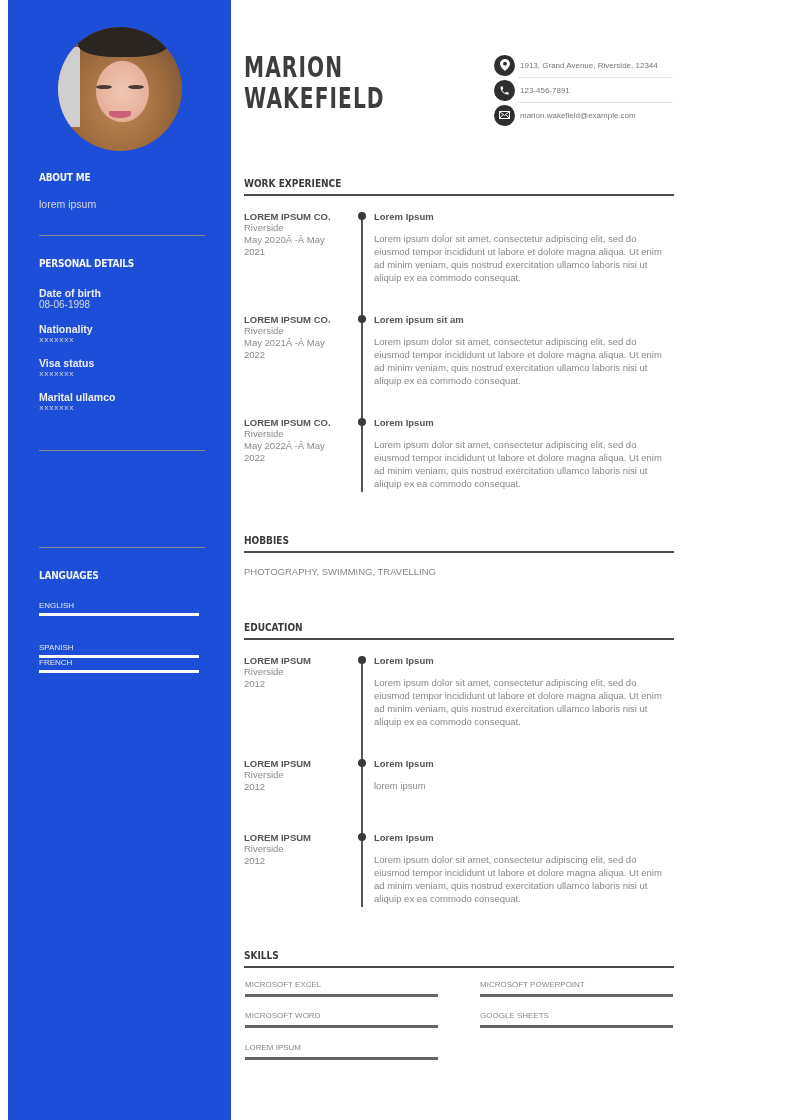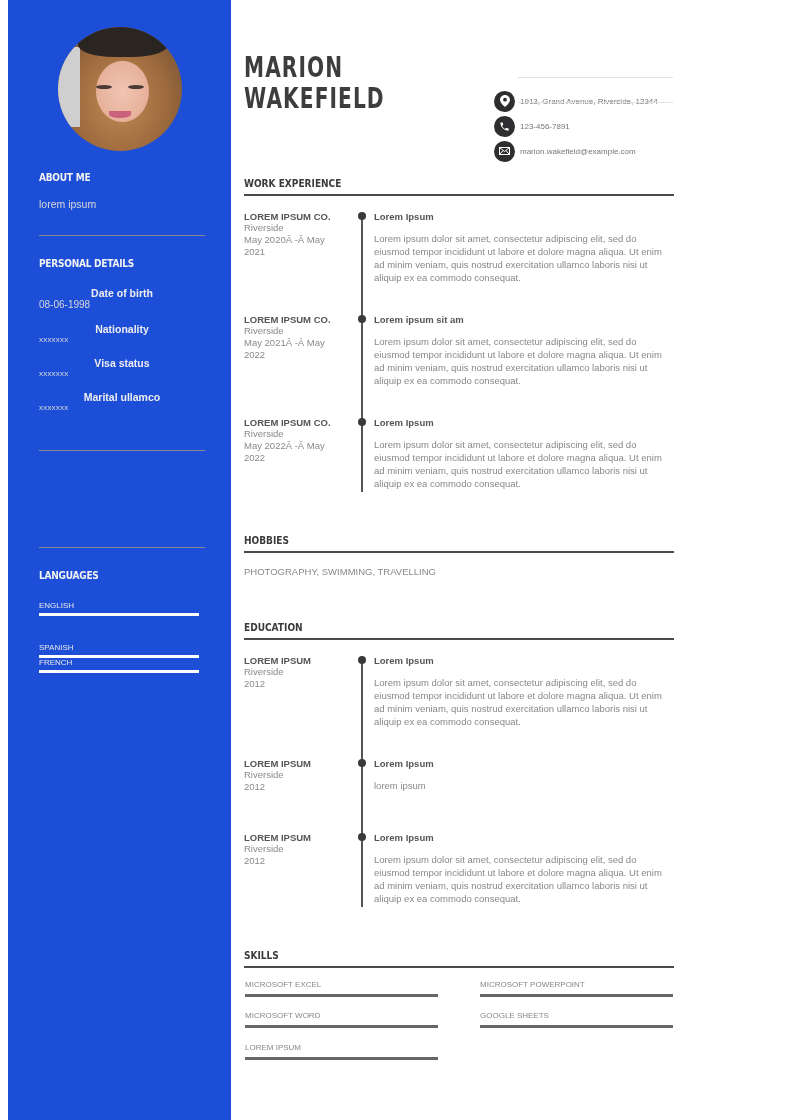--- a/index.html
+++ b/index.html
@@ -14,29 +14,29 @@
   .photo .hair-top { position: absolute; left: 20px; top: 0; width: 90px; height: 30px; background: #2b2522; border-radius: 50% 50% 40% 40%; }
   .photo .bg-left { position: absolute; left: 0; top: 20px; width: 22px; height: 80px; background: #cfcfcf; }
   .photo .eye { position: absolute; top: 58px; width: 16px; height: 4px; background: #4a3a36; border-radius: 50%; }
   .photo .eye.l { left: 38px; } .photo .eye.r { left: 70px; }
   .photo .mouth { position: absolute; left: 51px; top: 84px; width: 22px; height: 7px; background: #c9627a; border-radius: 0 0 50% 50%; }
 
   .side-section { position: absolute; left: 31px; width: 166px; }
   .side-title { font-family: "DejaVu Sans", sans-serif; font-weight: bold; font-size: 11px; letter-spacing: -0.3px; color: #f2f2f2; transform: scaleX(0.82); transform-origin: left; text-transform: uppercase; }
   .side-text { font-size: 10.5px; color: #d8d8d8; }
   .side-divider { position: absolute; left: 31px; width: 166px; height: 1px; background: #8a8a8a; }
-  .detail-label { font-size: 10.5px; font-weight: bold; color: #eeeeee; text-align: center; }
+  .detail-label { font-size: 10.5px; font-weight: bold; color: #eeeeee; }
   .detail-value { font-size: 10px; color: #d8d8d8; }
-  .detail-value.small { font-size: 8px; letter-spacing: 0.2px; }
+  .detail-value.small { font-size: 8px; letter-spacing: 0.2px; font-family: Liberation Mono, monospace; }
   .lang-label { font-size: 8px; color: #e8e8e8; text-transform: uppercase; margin-bottom: 3px; }
   .lang-bar { width: 160px; height: 3px; background: #ffffff; }
 
   .name { position: absolute; left: 244px; top: 52px; font-family: "DejaVu Sans", sans-serif; font-weight: bold; font-size: 28px; line-height: 31px; color: #3d3d3f; letter-spacing: 1.5px; transform: scaleX(0.72); transform-origin: left; }
 
-  .contact { position: absolute; left: 494px; width: 180px; height: 22px; display: flex; align-items: center; margin-top: 36px; }
+  .contact { position: absolute; left: 494px; width: 180px; height: 22px; display: flex; align-items: center; }
   .contact .ic { width: 21px; height: 21px; border-radius: 50%; background: #2e2e30; display: flex; align-items: center; justify-content: center; flex-shrink: 0; }
   .contact .txt { font-size: 8px; color: #777; margin-left: 5px; }
   .contact-line { position: absolute; left: 518px; width: 155px; height: 1px; background: #e2e2e2; }
 
   .sec-title { position: absolute; left: 244px; font-family: "DejaVu Sans", sans-serif; font-weight: bold; font-size: 11px; color: #3a3a3c; transform: scaleX(0.82); transform-origin: left; text-transform: uppercase; }
   .sec-line { position: absolute; left: 244px; width: 430px; height: 1.5px; background: #4a4a4c; }
 
   .entry-left { position: absolute; left: 244px; width: 110px; }
   .entry-left .org { font-size: 9.5px; font-weight: bold; color: #555; }
   .entry-left .meta { font-size: 9.5px; color: #8a8a8a; line-height: 12px; }

